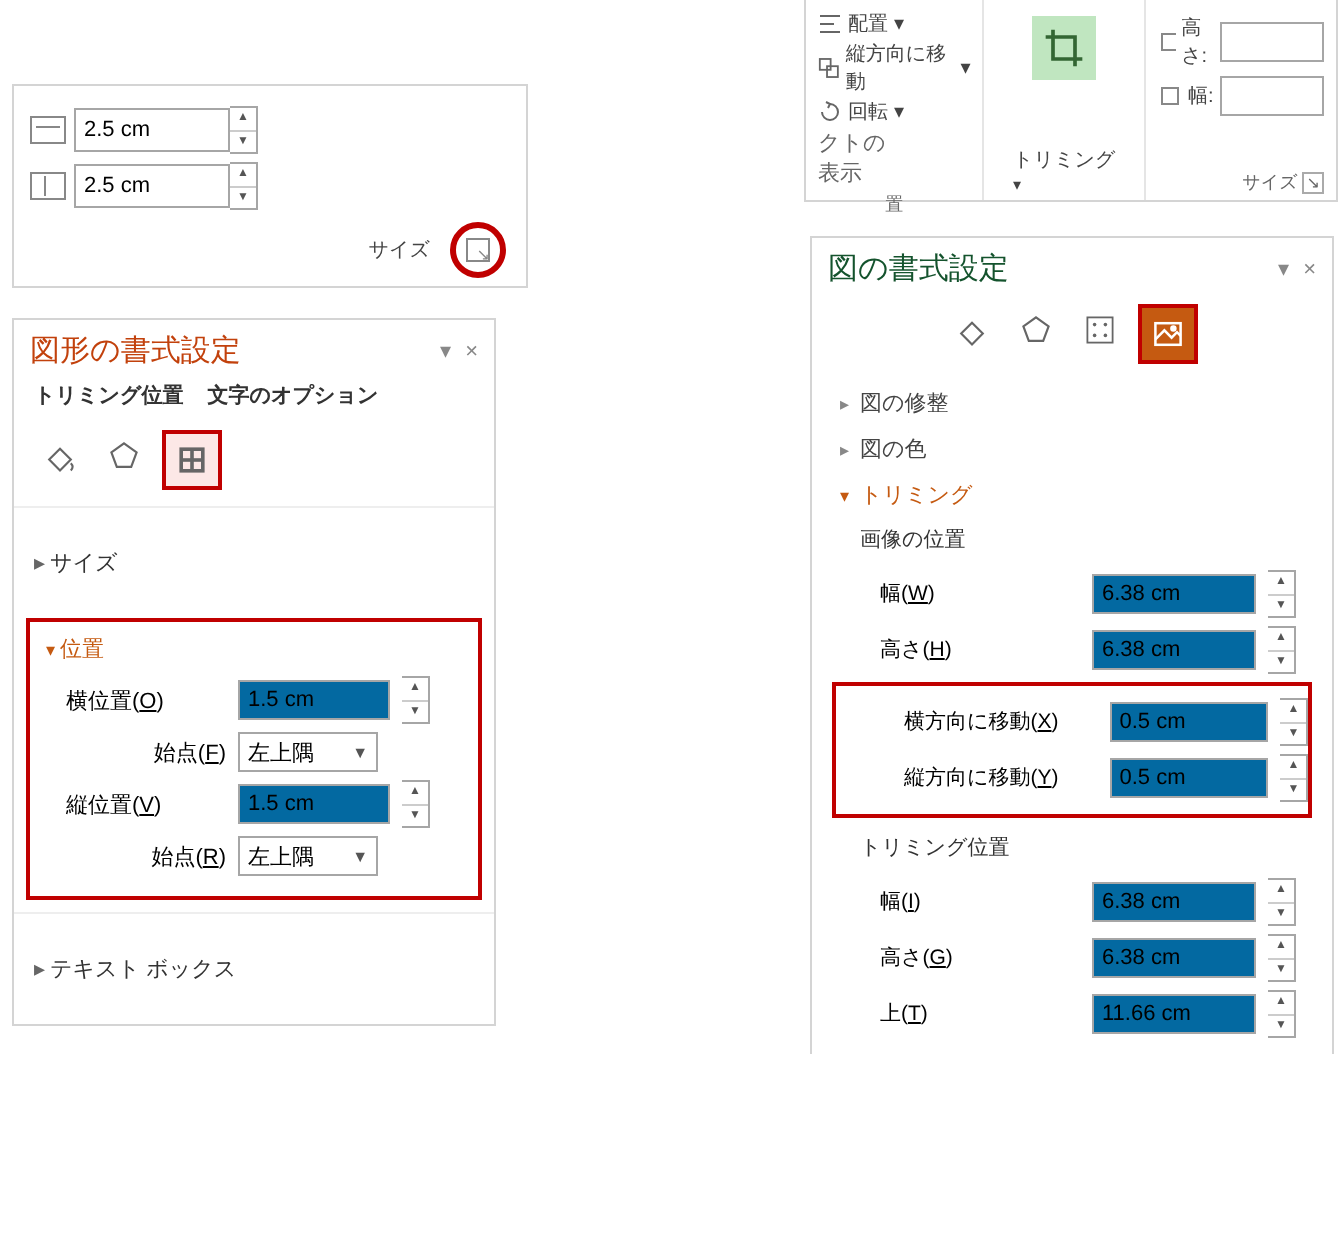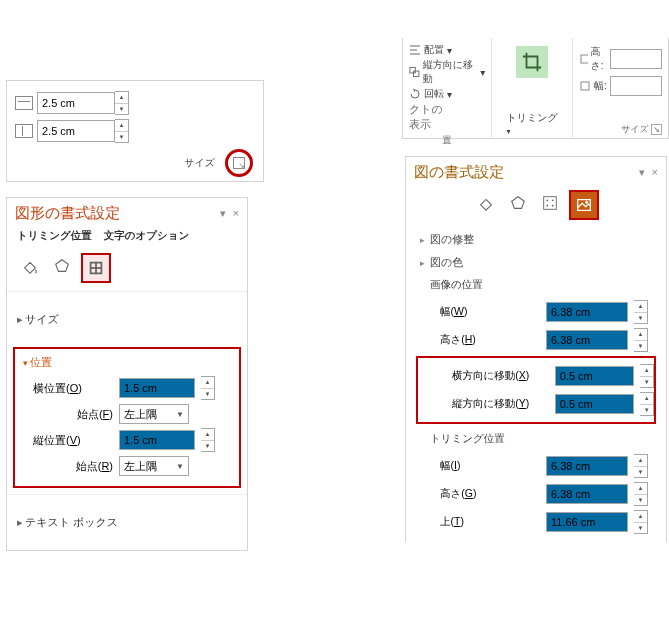--- a/index.html
+++ b/index.html
@@ -8,21 +8,20 @@
     font-size: 11px;
     background: #fff;
     width: 669px;
     height: 625px;
     position: relative;
   }
   .panel {
     position: absolute;
     background: #fff;
     border: 1px solid #d4d4d4;
-    margin-top: 38px;
   }
   
   .left-top {
     left: 6px; top: 42px;
     width: 240px;
     padding: 6px 8px 4px;
     border-top: 1px solid #d4d4d4;
   }
   .spin-row {
     display: flex;
@@ -226,21 +225,21 @@
     width:46px;height:16px;border:1px solid #a6a6a6;background:#fff;font-size:10px;
   }
 
   .right-main {
     left: 405px; top: 118px;
     width: 260px;
     border:1px solid #d4d4d4;
     border-bottom:none;
     padding-bottom:4px;
   }
-  .right-main .pane-title h1 { color:#a16207; }
+  .right-main .pane-title h1 { color:#14532d; }
   .icon-tabs.right .icon-tab.selected.pic {
     background:#c55a11;
   }
   .icon-tabs.right .icon-tab.selected.pic svg { fill:#fff; stroke:#fff; }
   .icon-tabs.right { justify-content:center; }
   .sect { padding:4px 14px; font-size:11px; color:#444; cursor:pointer;}
   .sect .tri { display:inline-block;width:10px;color:#888;font-size:9px; }
   .sect.active { color:#c55a11; }
   .sub-label { padding:4px 24px; font-size:10.5px; color:#333; }
   .field-row.r { padding-left:24px; }
@@ -438,20 +437,21 @@
       <svg viewBox="0 0 20 20">
           <rect x="3" y="4" width="14" height="12" fill="none" stroke="#fff" stroke-width="1.4"></rect>
           <path d="M3 13 L8 8 L12 12 L15 9 L17 11" fill="none" stroke="#fff" stroke-width="1.4"></path>
           <circle cx="13" cy="7" r="1.3" fill="#fff"></circle>
         </svg>
     </div>
   </div>
 
   <div class="sect"><span class="tri">▸</span><span>図の修整</span></div>
   <div class="sect"><span class="tri">▸</span><span>図の色</span></div>
+  <div class="sect active"><span class="tri" style="color:#c55a11">▾</span><span>トリミング</span></div>
 
   <div class="sub-label">画像の位置</div>
 
   <div class="field-row r">
     <span class="lbl"><span>幅(</span><u>W</u>)</span>
     <div class="val-box">6.38 cm</div>
     <div class="spinner-btns">
         <div>▲</div>
         <div>▼</div>
       </div>

